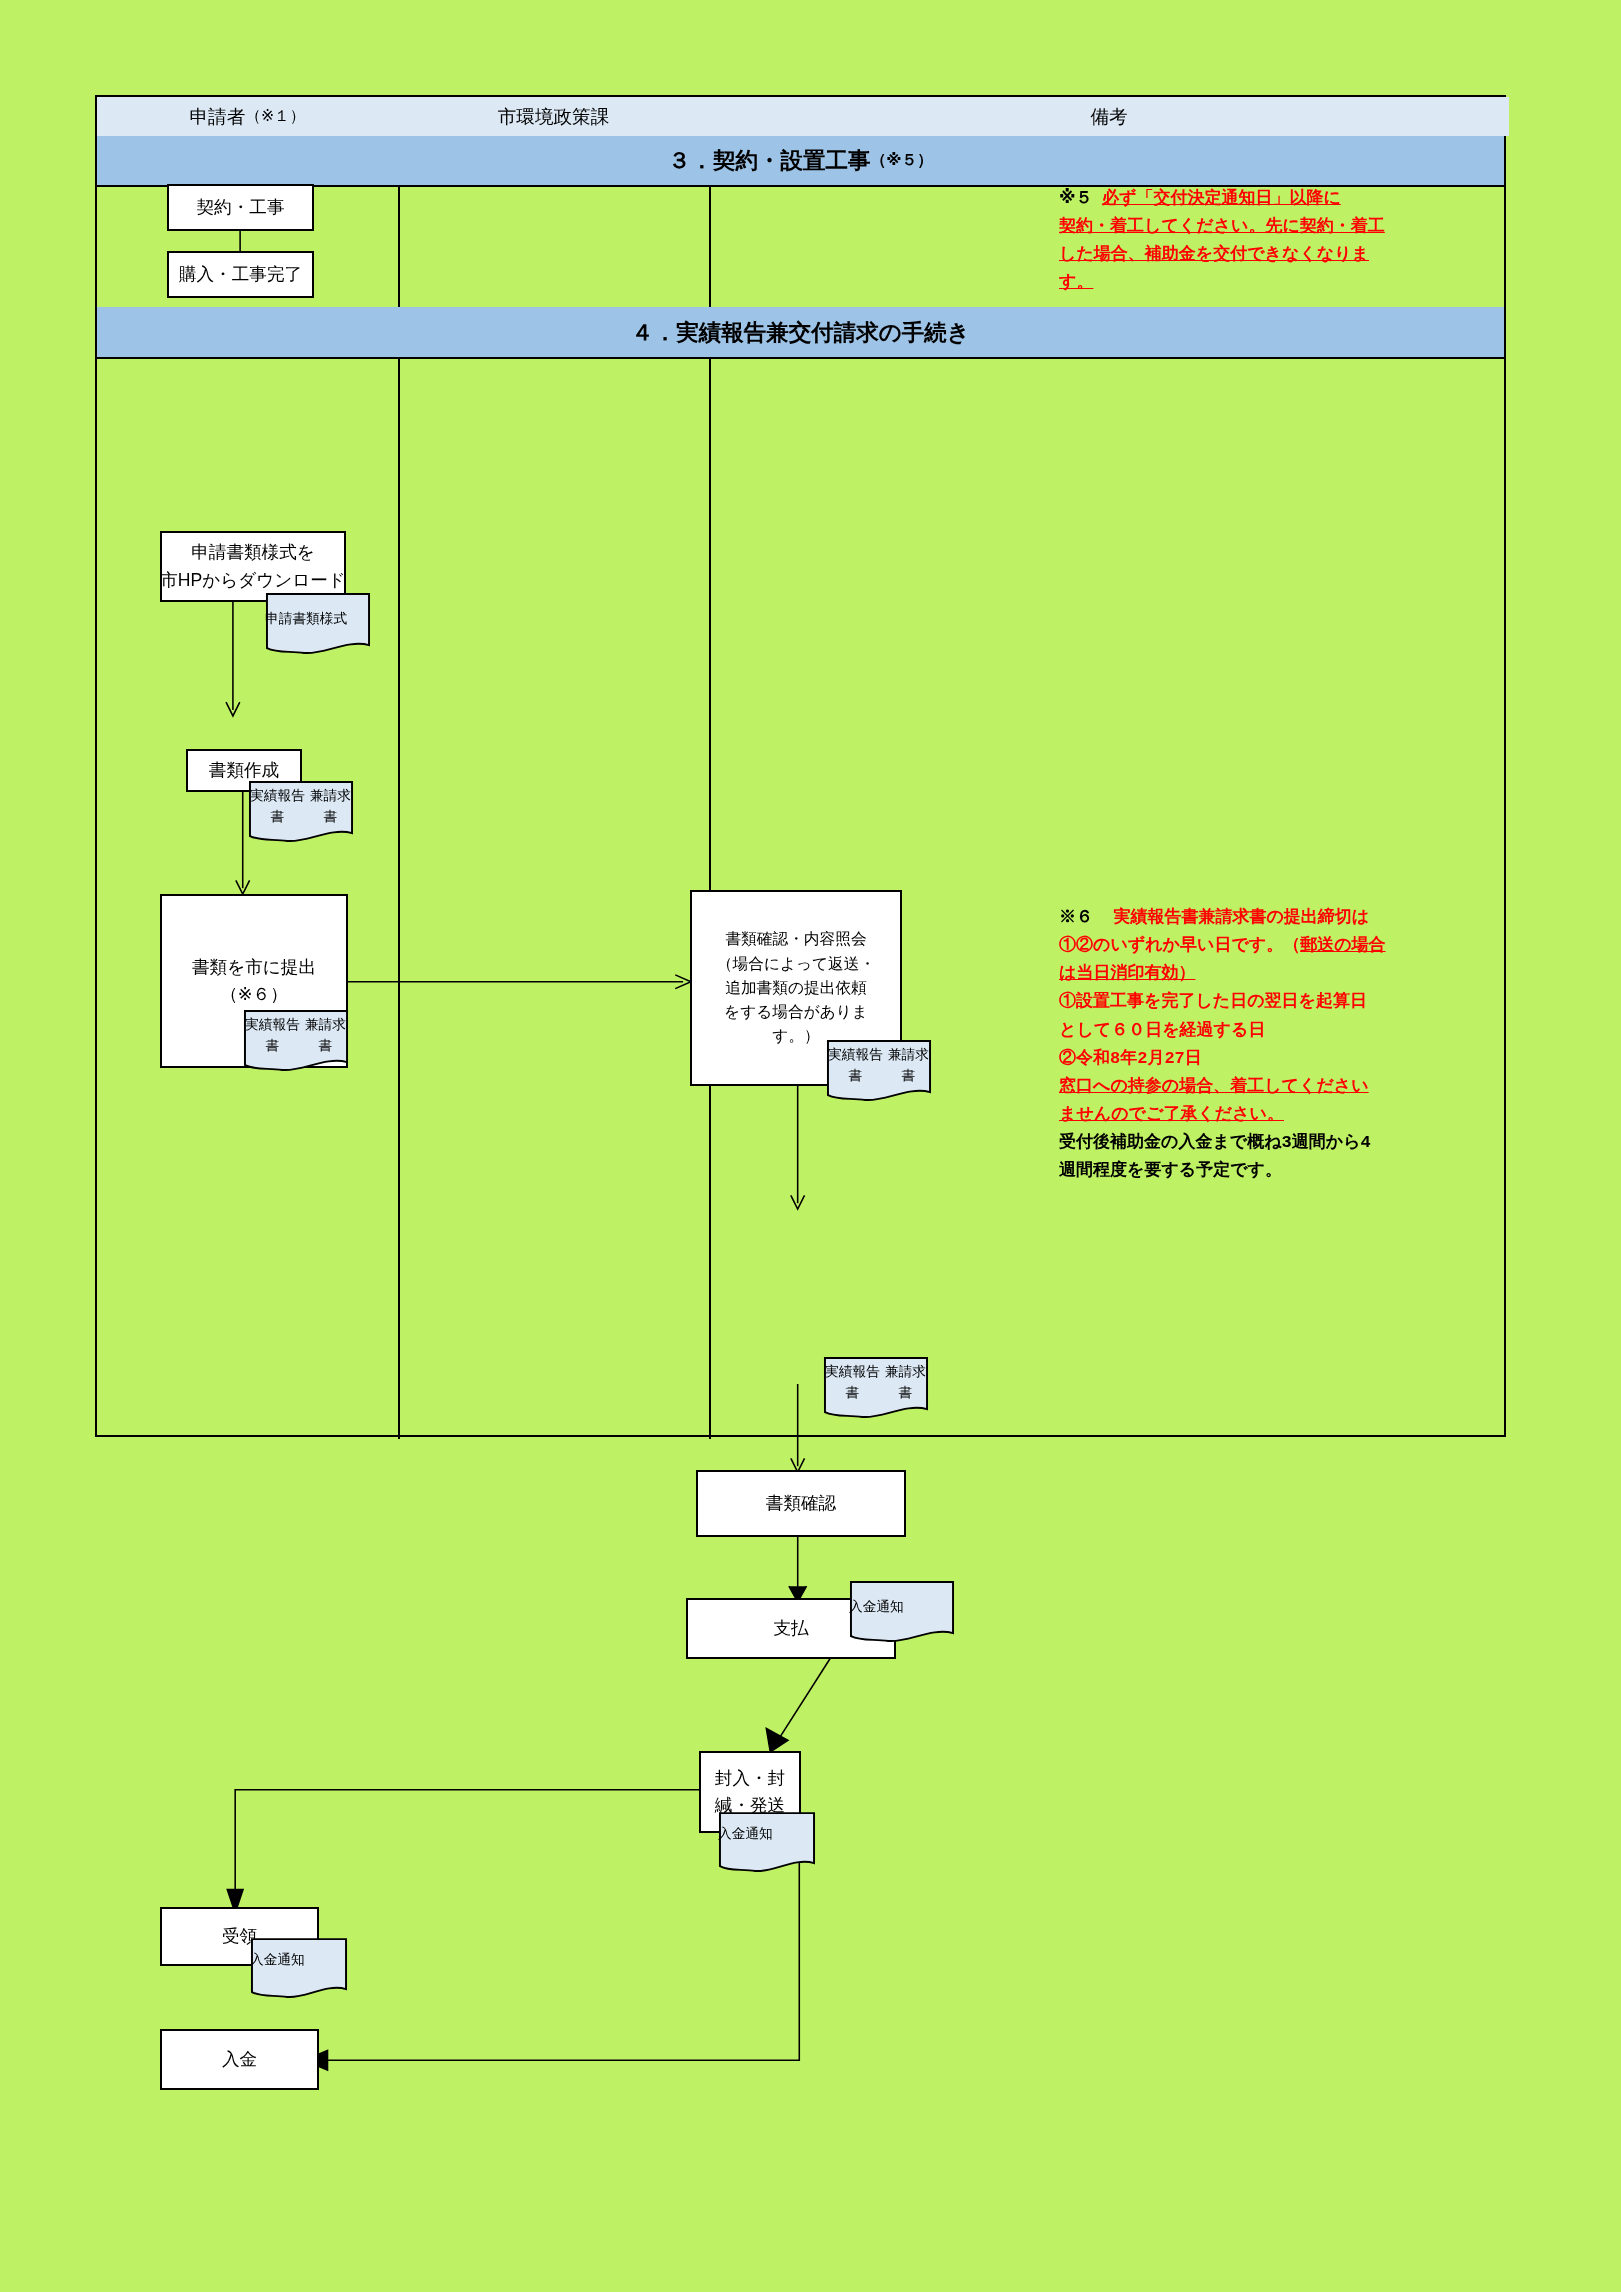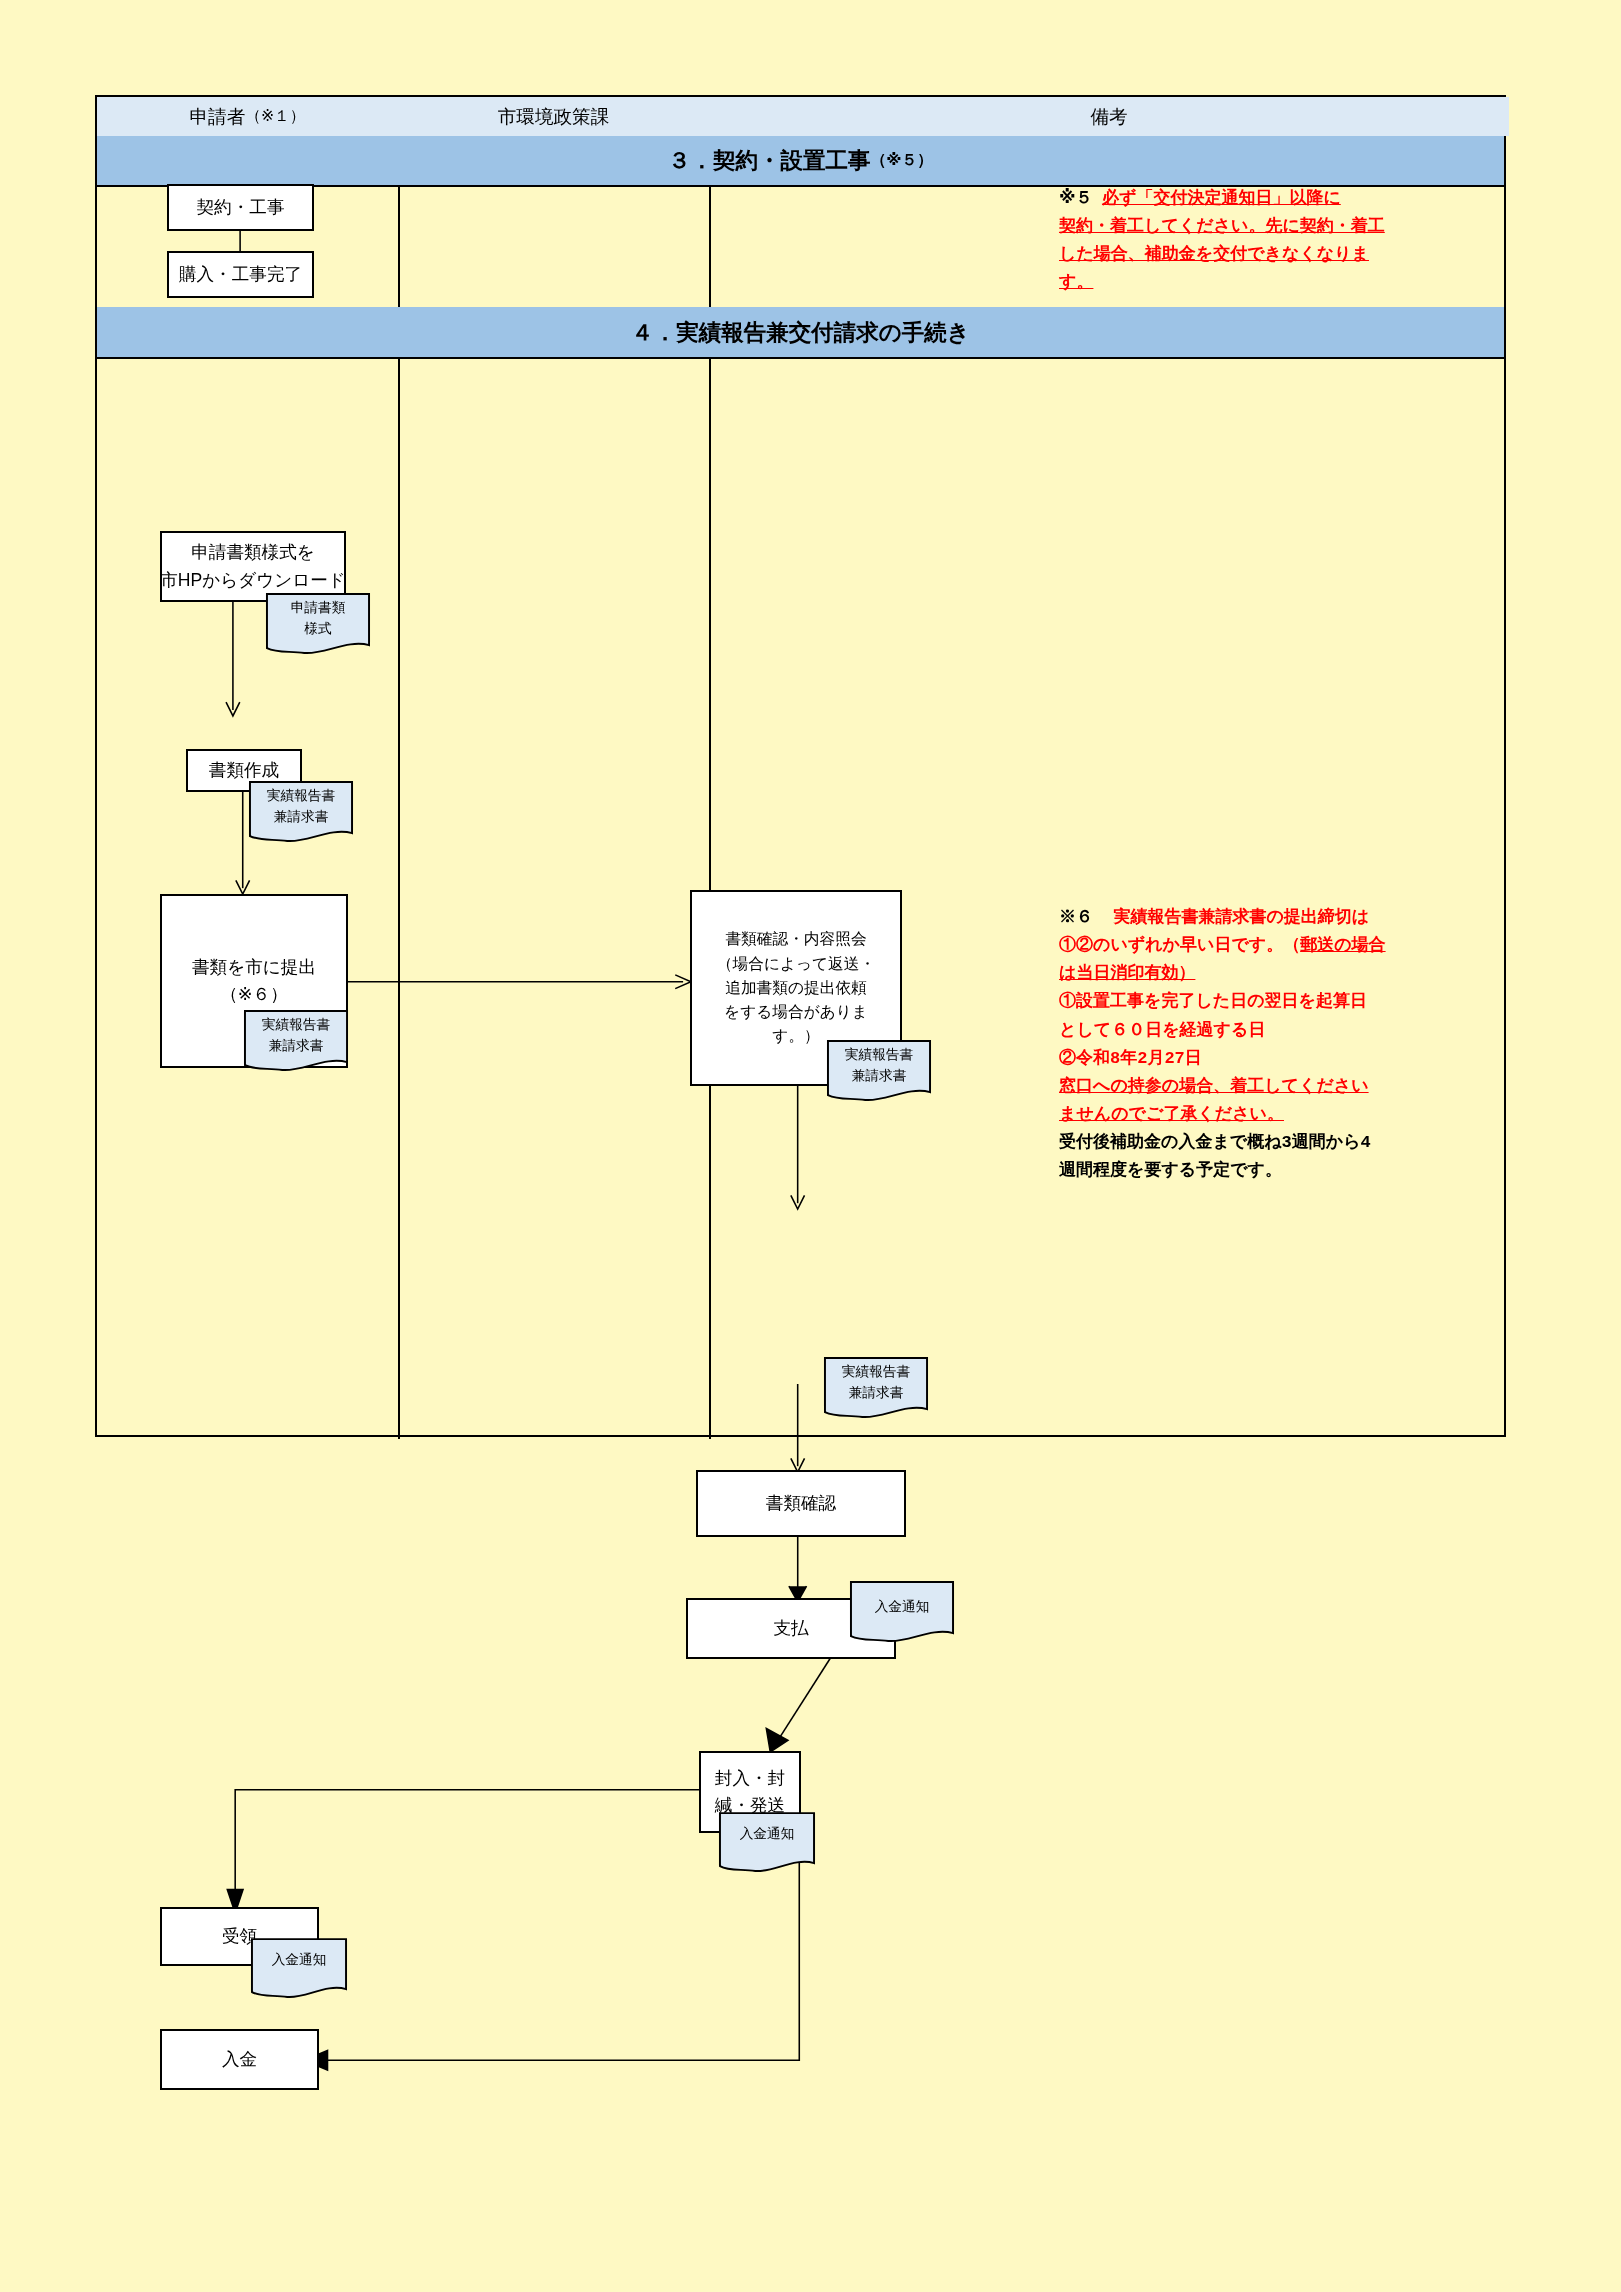--- a/index.html
+++ b/index.html
@@ -5,21 +5,21 @@
   * { box-sizing: border-box; }
   html, body {
     margin: 0; padding: 0;
     background: #ffffff;
     font-family: "Liberation Sans", "DejaVu Sans", sans-serif;
   }
   #page {
     position: relative;
     width: 1621px;
     height: 2293px;
-    background: #fef9c3;
+    background: #bef264;
     overflow: hidden;
     padding-left: 44px;
   }
 
   
   .tbl {
     position: absolute;
     left: 95px;
     top: 95px;
     width: 1411px;
@@ -88,23 +88,22 @@
   .docshape {
     position: absolute;
     z-index: 4;
   }
   .docshape svg { display: block; }
   .docshape .dt {
     position: absolute;
     left: 0; top: 0;
     width: 100%;
     display: flex;
-    flex-direction: column;
+    flex-direction: row;
     align-items: center;
-    justify-content: center;
     font-size: 13.7px;
     line-height: 1.5;
     color: #000;
     text-align: center;
     pointer-events: none;
   }
 
   
   .conn { position: absolute; z-index: 2; }
   .conn svg { display: block; overflow: visible; }

